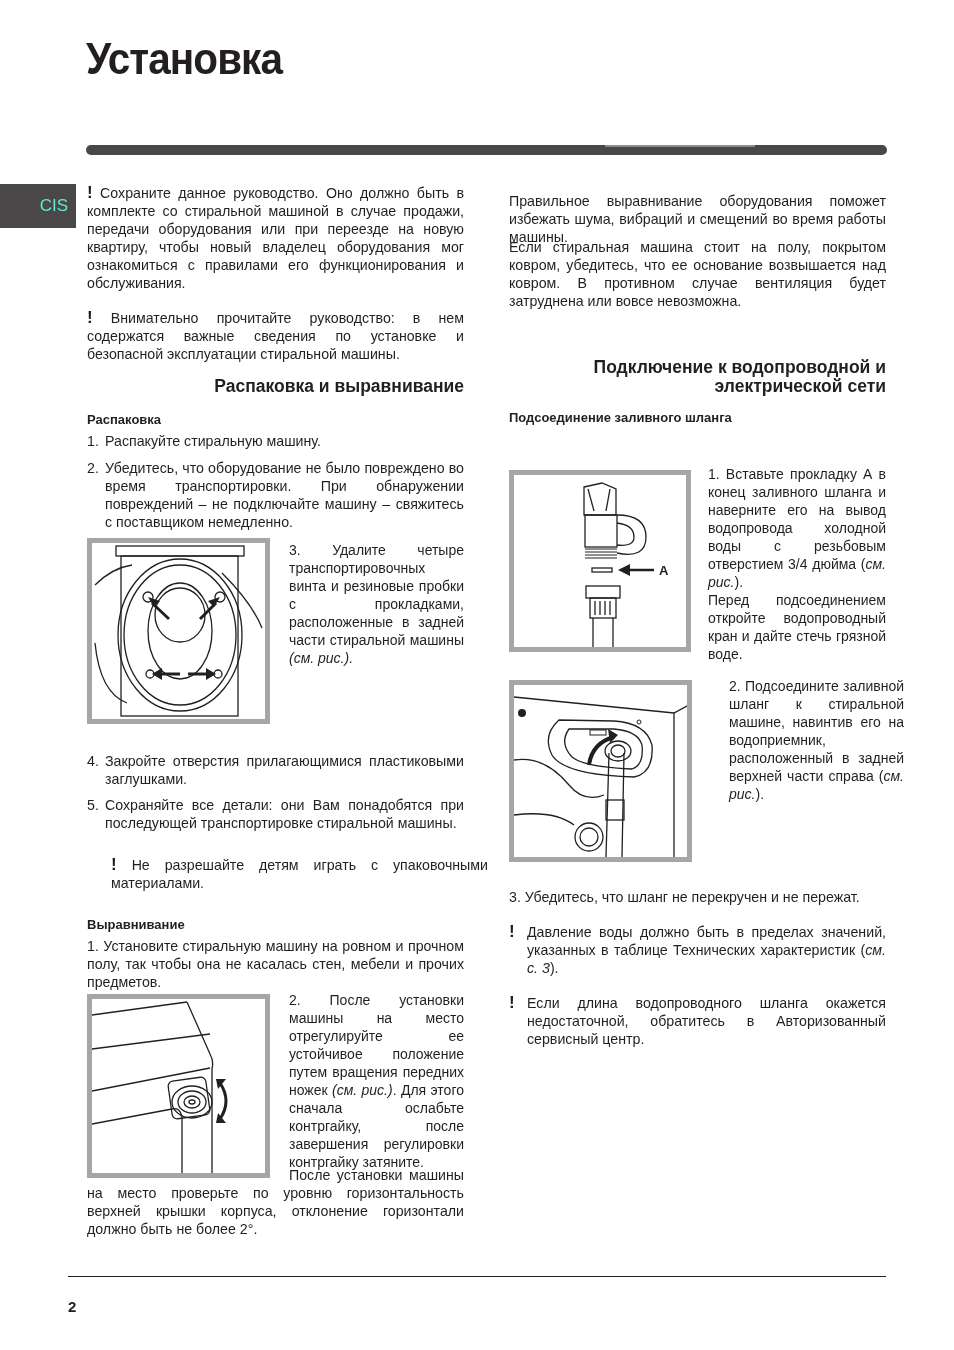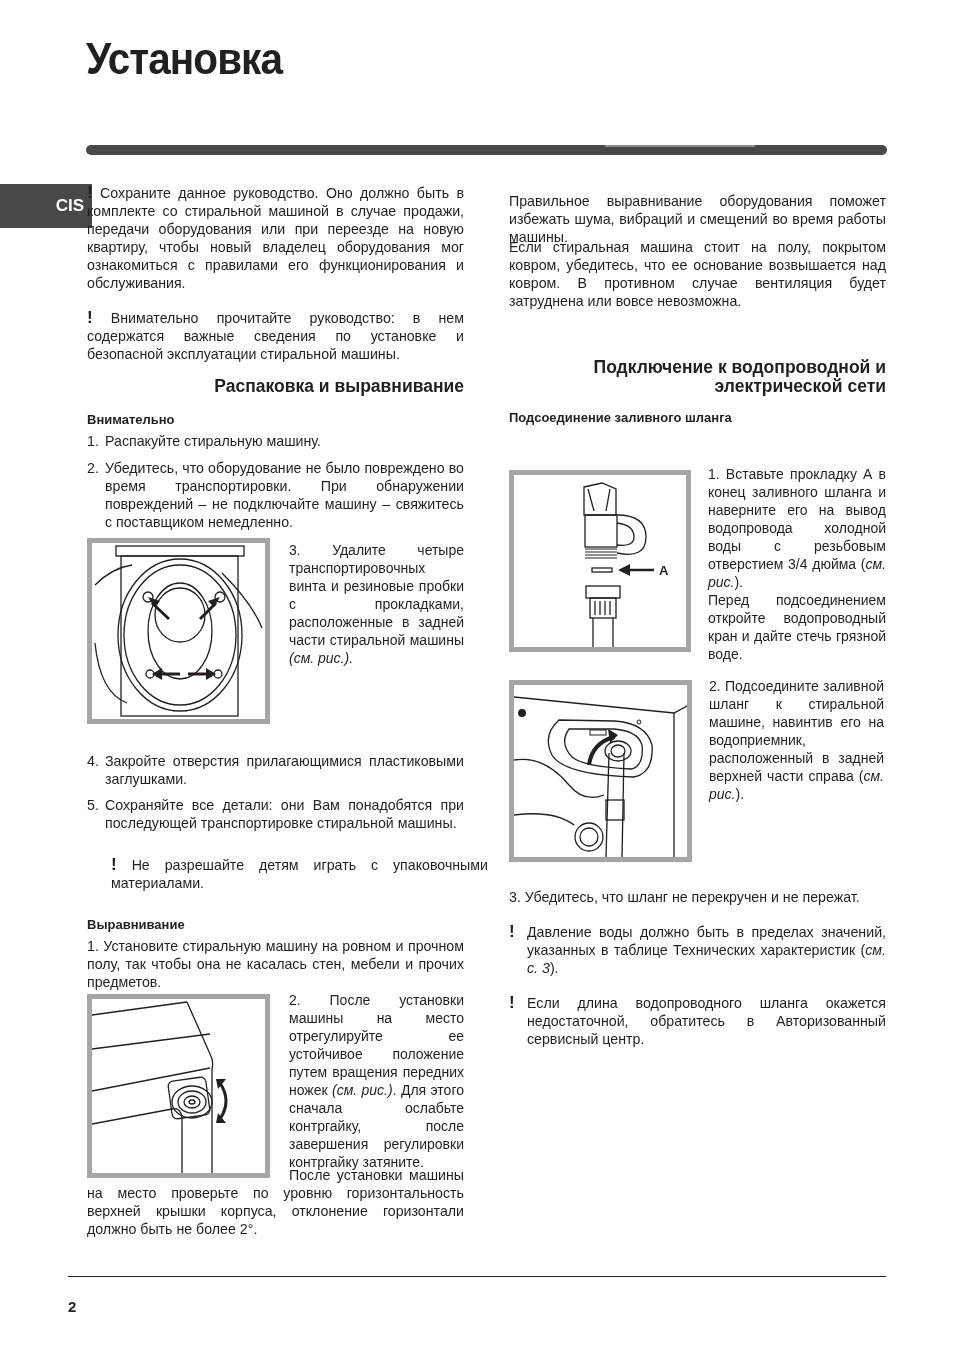--- a/index.html
+++ b/index.html
@@ -3,22 +3,22 @@
 <meta charset="utf-8">
 <style>
   html, body { margin:0; padding:0; background:#ffffff; }
   body { width:954px; height:1350px; position:relative; overflow:hidden;
          font-family:"Liberation Sans", sans-serif; color:#231f20; }
   .title { position:absolute; left:86px; top:34px; font-size:44px; font-weight:bold;
            letter-spacing:-1px; color:#231f20; transform:scaleX(0.92); transform-origin:left; }
   .rule { position:absolute; left:86px; top:145px; width:801px; height:10px; background:#4a4748;
           border-radius:5px; }
   .rule-hl { position:absolute; left:605px; top:145px; width:150px; height:2px; background:#8d8a8b; }
-  .cis { position:absolute; left:0; top:184px; width:92px; height:44px; background:#4a4748;
-         color:#ffffff; font-weight:bold; font-size:17px; display:flex; align-items:center;
+  .cis { position:absolute; left:0; top:184px; width:76px; height:44px; background:#4a4748;
+         color:#5eead4; font-weight:normal; font-size:17px; display:flex; align-items:center;
          justify-content:flex-end; padding-right:8px; box-sizing:border-box; }
   .col { position:absolute; font-size:14.2px; line-height:18px; text-align:justify; }
   .colL { left:87px; width:377px; }
   .colR { left:509px; width:377px; }
   p { margin:0; }
   .bang { font-weight:bold; font-size:17px; }
   .h2 { font-weight:bold; font-size:17.5px; line-height:19px; text-align:right; }
   .h3 { font-weight:bold; font-size:13px; }
   .num { display:flex; }
   .num .n { width:18px; flex:none; }
@@ -42,21 +42,21 @@
     <span>CIS</span>
   </div>
 
 <div class="col colL" style="top:184px;">
   <p><span class="bang">!</span> <span>Сохраните данное руководство. Оно должно быть в комплекте со стиральной машиной в случае продажи, передачи оборудования или при переезде на новую квартиру, чтобы новый владелец оборудования мог ознакомиться с правилами его функционирования и обслуживания.</span></p>
 </div>
 <div class="col colL" style="top:309px;">
   <p><span class="bang">!</span> <span>Внимательно прочитайте руководство: в нем содержатся важные сведения по установке и безопасной эксплуатации стиральной машины.</span></p>
 </div>
 <div class="col colL h2" style="top:377px;">Распаковка и выравнивание</div>
-<div class="col colL h3" style="top:411px;">Внимательно</div>
+<div class="col colL h3" style="top:411px;">Распаковка</div>
 
 <div class="col colL" style="top:432px;">
   <div class="num">
       <span class="n">1.</span>
       <span class="t">Распакуйте стиральную машину.</span>
     </div>
 </div>
 <div class="col colL" style="top:459px;">
   <div class="num">
       <span class="n">2.</span>
@@ -198,21 +198,21 @@
       <ellipse cx="104" cy="66" rx="13" ry="10"></ellipse>
       <ellipse cx="104" cy="66" rx="7" ry="6"></ellipse>
     </g>
     <circle cx="8" cy="28" r="4" fill="#231f20"></circle>
     <circle cx="125" cy="37" r="2" fill="none" stroke="#231f20"></circle>
     <rect x="76" y="45" width="16" height="5" fill="none" stroke="#231f20"></rect>
     <path d="M75 80 Q78 58 100 52" fill="none" stroke="#231f20" stroke-width="4"></path>
     <polygon points="104,50 94,44 96,58" fill="#231f20"></polygon>
   </svg>
 </div>
-<div class="side" style="left:709px; top:677px; width:175px;">
+<div class="side" style="left:729px; top:677px; width:175px;">
   <span>2. Подсоедините заливной шланг к стиральной машине, навинтив его на водоприемник, расположенный в задней верхней части справа (</span><i>см. рис.</i><span>).</span>
 </div>
 
 <div class="col colR" style="top:888px;">3. Убедитесь, что шланг не перекручен и не пережат.</div>
 <div class="col colR" style="top:923px;">
   <div class="warn">
       <span class="b">!</span>
       <span class="t"><span>Давление воды должно быть в пределах значений, указанных в таблице Технических характеристик (</span><i>см. с. 3</i><span>).</span></span>
     </div>
 </div>

